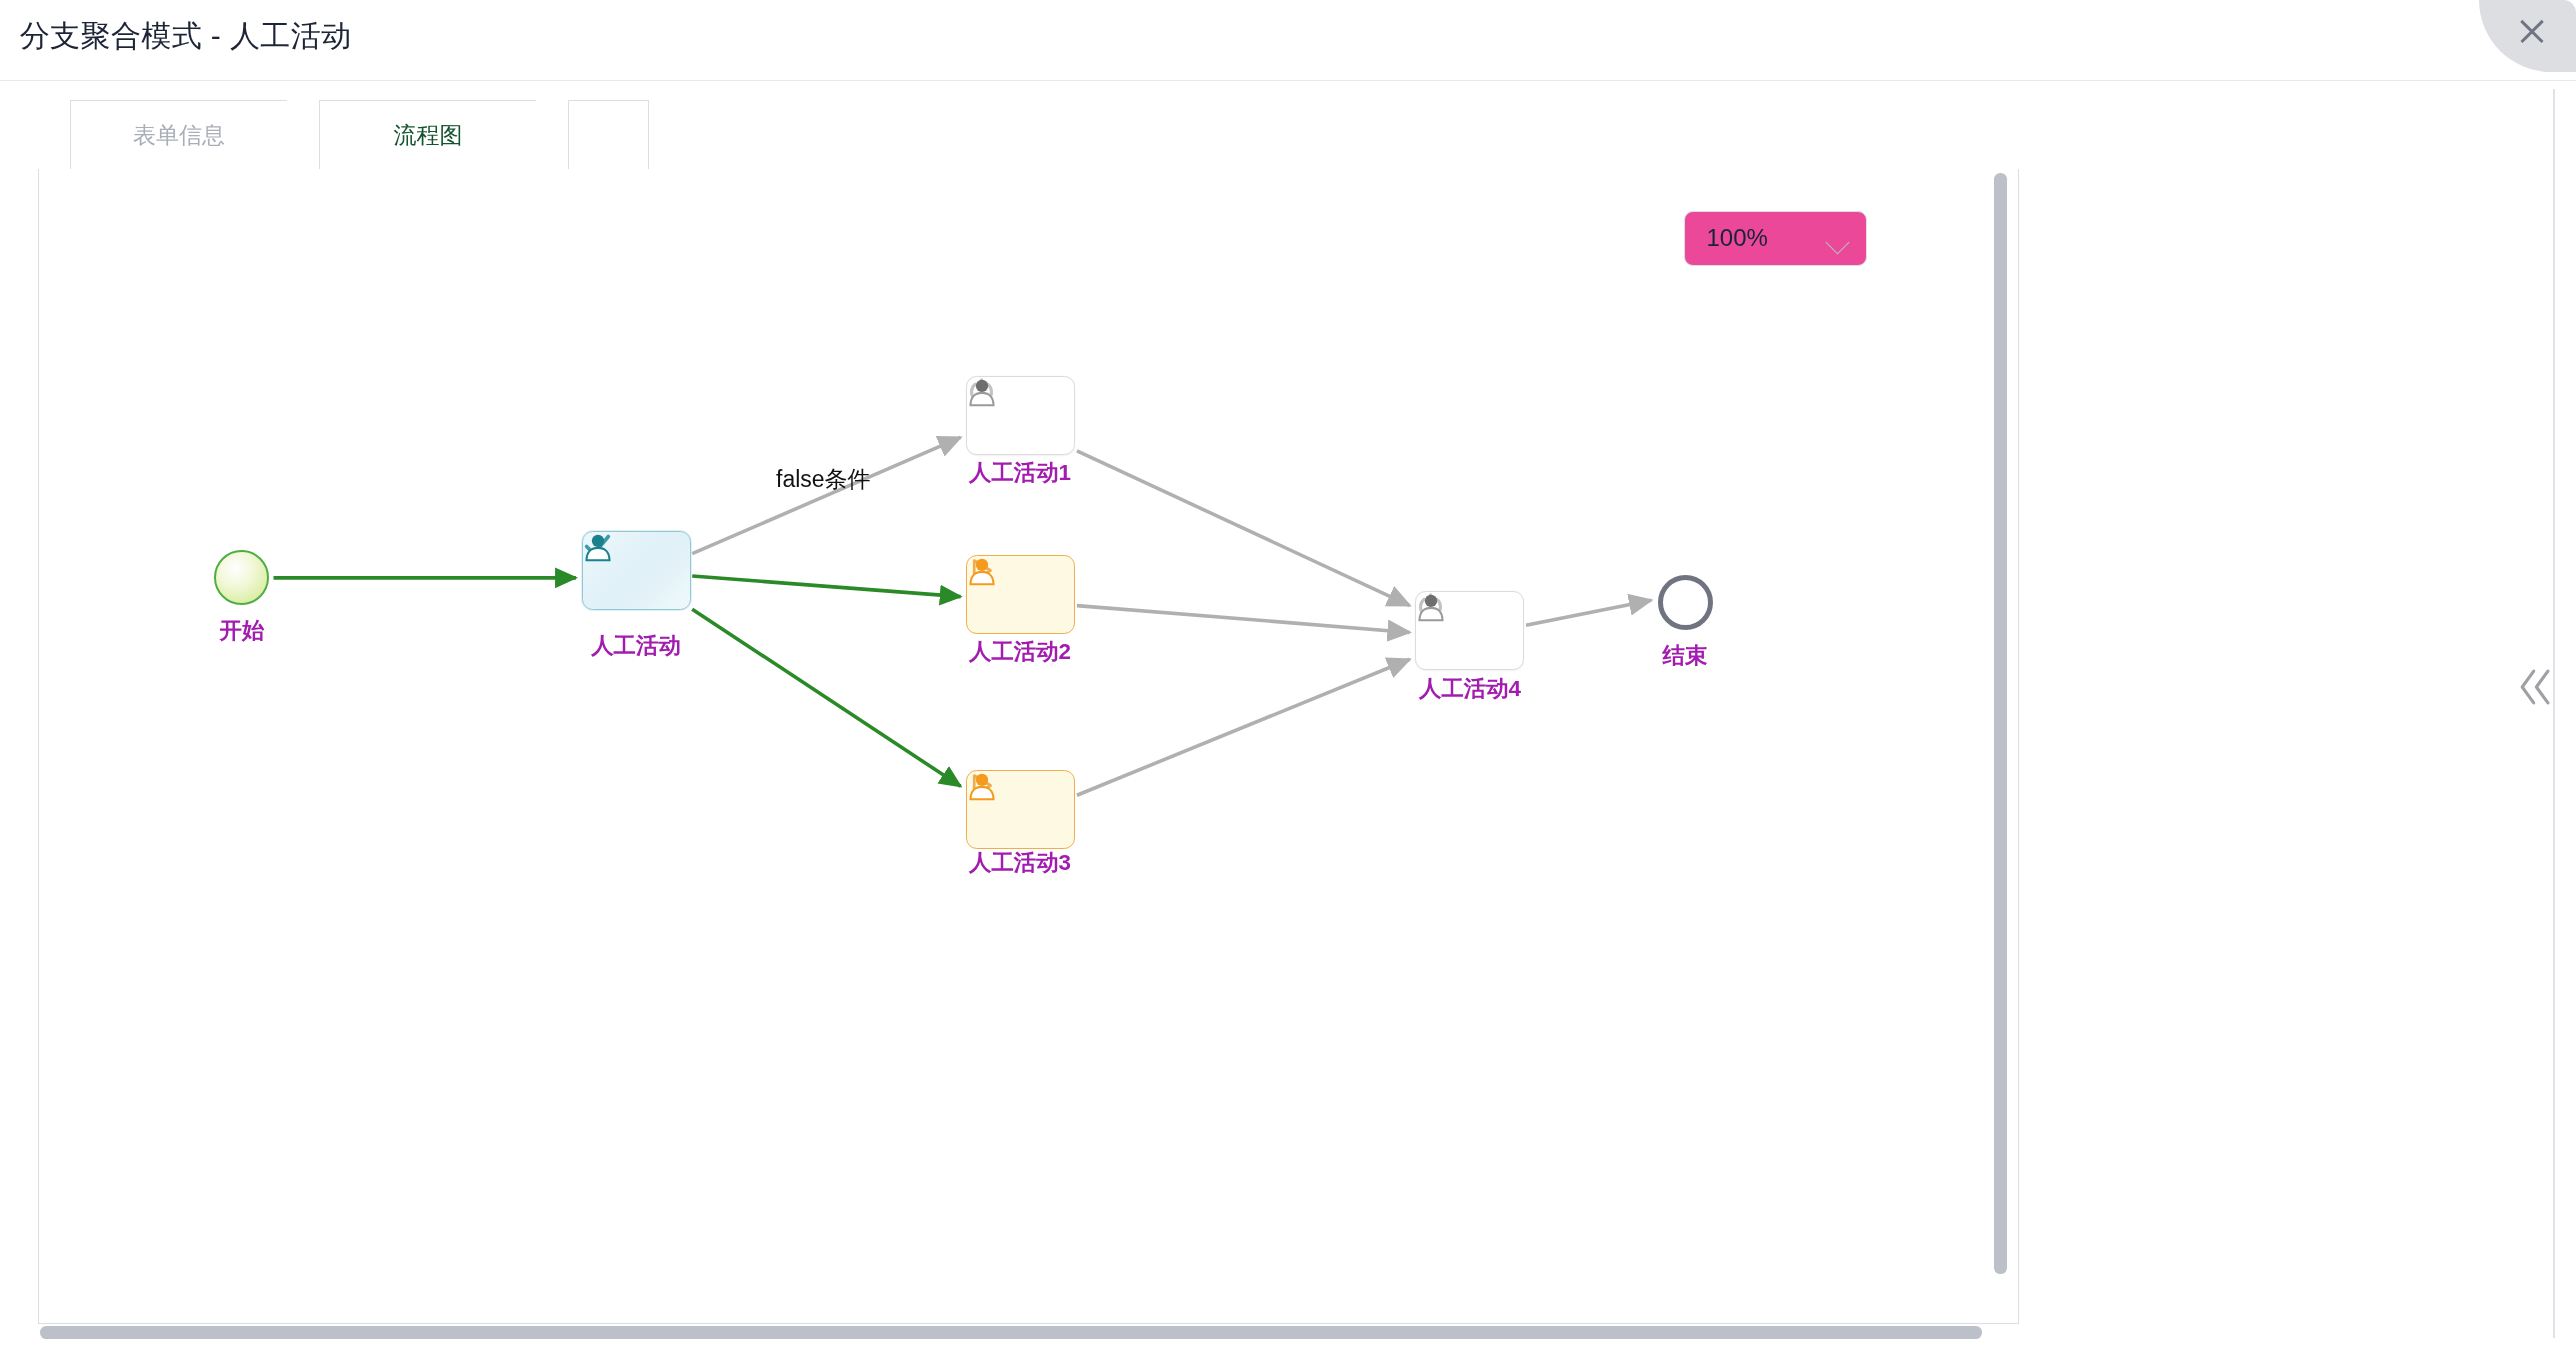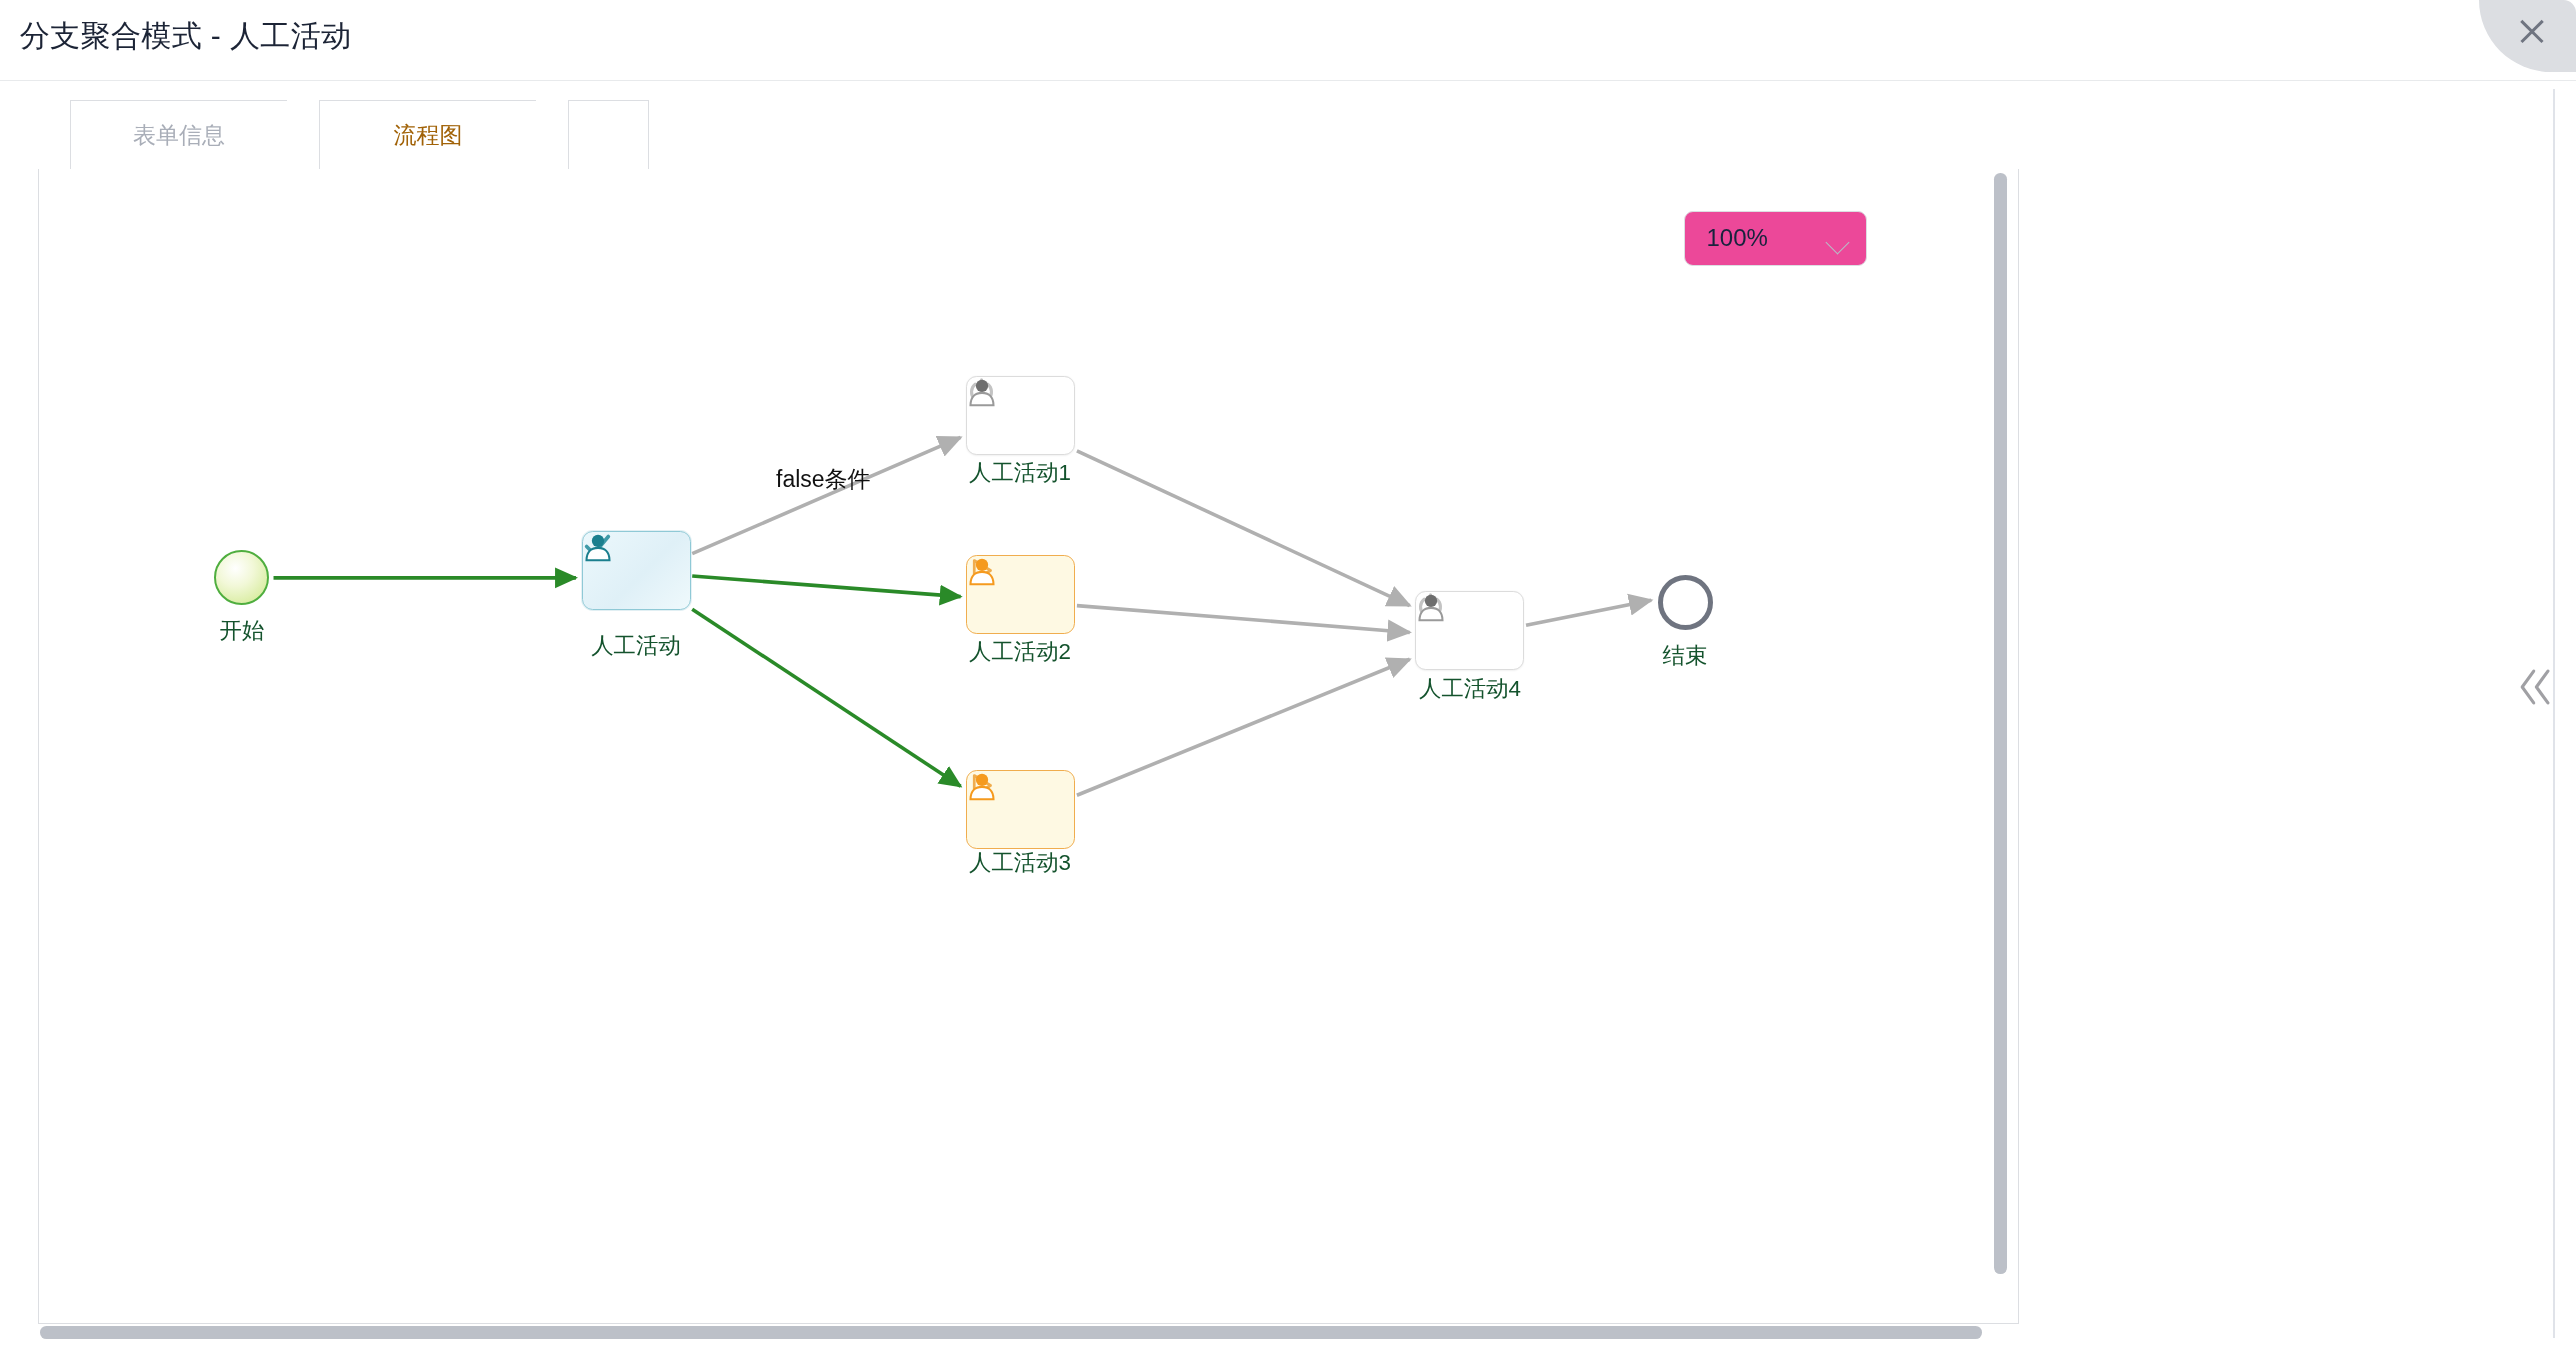--- a/index.html
+++ b/index.html
@@ -87,21 +87,21 @@
     font-size: 23px;
     box-sizing: border-box;
     border: 0.9px solid #dcdee2;
     border-right: none;
     background: #ffffff;
     cursor: pointer;
     color: #a9aeb8;
     margin-left: 32px;
   }
   .tab:last-child { border-right: 0.9px solid #dcdee2; width: 81px; min-width: 81px; }
-  .tab.active { color: #a16207; }
+  .tab.active { color: #14532d; }
   .tab-pad { min-width: 81px; }
 
   
   .canvas-panel {
     position: absolute;
     left: 38px; top: 169px;
     width: 1981px; height: 1155px;
     border: 0.9px solid #dcdee2;
     border-top: none;
     box-sizing: border-box;
@@ -187,22 +187,23 @@
     width: 1981px; height: 1155px;
   }
   .flow svg { position: absolute; left: 0; top: 0; }
 
   .node { position: absolute; }
   .node-label {
     position: absolute;
     width: 268px;
     text-align: center;
     font-size: 22.4px;
-    color: #14532d;
+    color: #a21caf;
     white-space: nowrap;
+    font-weight: bold;
   }
 
   
   .taskbox {
     position: absolute;
     width: 109px; height: 79px;
     border-radius: 10.7px;
     box-sizing: border-box;
   }
   .taskbox.done {

